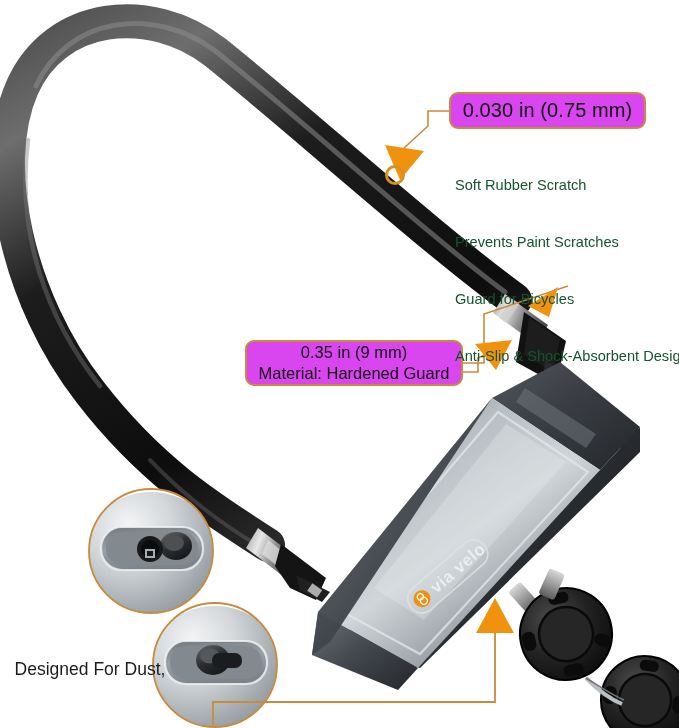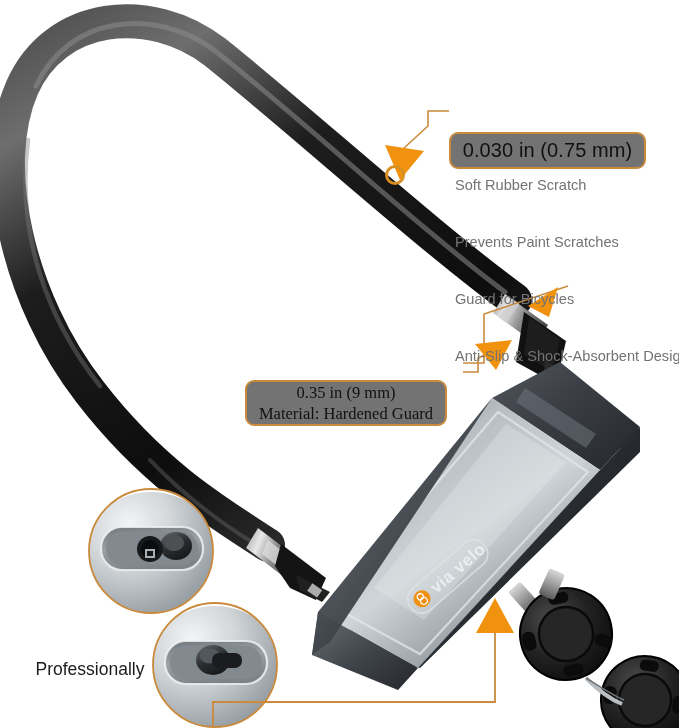--- a/index.html
+++ b/index.html
@@ -4,31 +4,31 @@
 <style>
   html,body{margin:0;padding:0;background:#ffffff;}
   body{width:679px;height:728px;position:relative;overflow:hidden;
        font-family:"Liberation Sans",sans-serif;color:#1b1b1b;}
   #stage{position:absolute;inset:0;width:679px;height:728px;}
   svg.layer{position:absolute;left:0;top:0;width:679px;height:728px;overflow:visible;}
   .txt{position:absolute;white-space:pre;line-height:1.18;}
 
   
   .callout{position:absolute;box-sizing:border-box;
-           border:2px solid #c98a3c;border-radius:9px;background:#737373;
+           border:2px solid #c98a3c;border-radius:9px;background:#d946ef;
            display:flex;align-items:center;justify-content:center;
-           text-align:center;color:#111;margin-top:40px;}
+           text-align:center;color:#111;}
   #callout-rubber{left:449px;top:92px;width:197px;height:37px;
                   font-size:20px;letter-spacing:.1px;}
-  #callout-steel{left:245px;top:340px;width:202px;height:46px;
-                 flex-direction:column;font-size:16.5px;line-height:1.28;font-family:Liberation Serif, serif;}
+  #callout-steel{left:245px;top:340px;width:218px;height:46px;
+                 flex-direction:column;font-size:16.5px;line-height:1.28;}
 
   
   #spec-list{left:455px;top:138px;width:224px;font-size:14.6px;
-             line-height:1.30;color:#737373;}
+             line-height:1.30;color:#14532d;}
   #weather-note{left:5px;top:612px;width:170px;font-size:17.5px;
                 line-height:1.30;text-align:center;color:#1b1b1b;}
 </style>
 </head>
 <body>
 
 <div id="stage">
 
   <svg class="layer" viewBox="0 0 679 728">
     <defs>
@@ -269,19 +269,18 @@
   </div>
 
   <div class="txt" id="spec-list">
     <div>Soft Rubber Scratch</div>
     <div>Prevents Paint Scratches</div>
     <div>Guard for Bicycles</div>
     <div>Anti-Slip &amp; Shock-Absorbent Design</div>
   </div>
 
   <div class="txt" id="weather-note">
-    <div>Professionally</div>
     <div>Designed For Dust,</div>
     
     
   </div>
 
 </div>
 
 </body></html>

